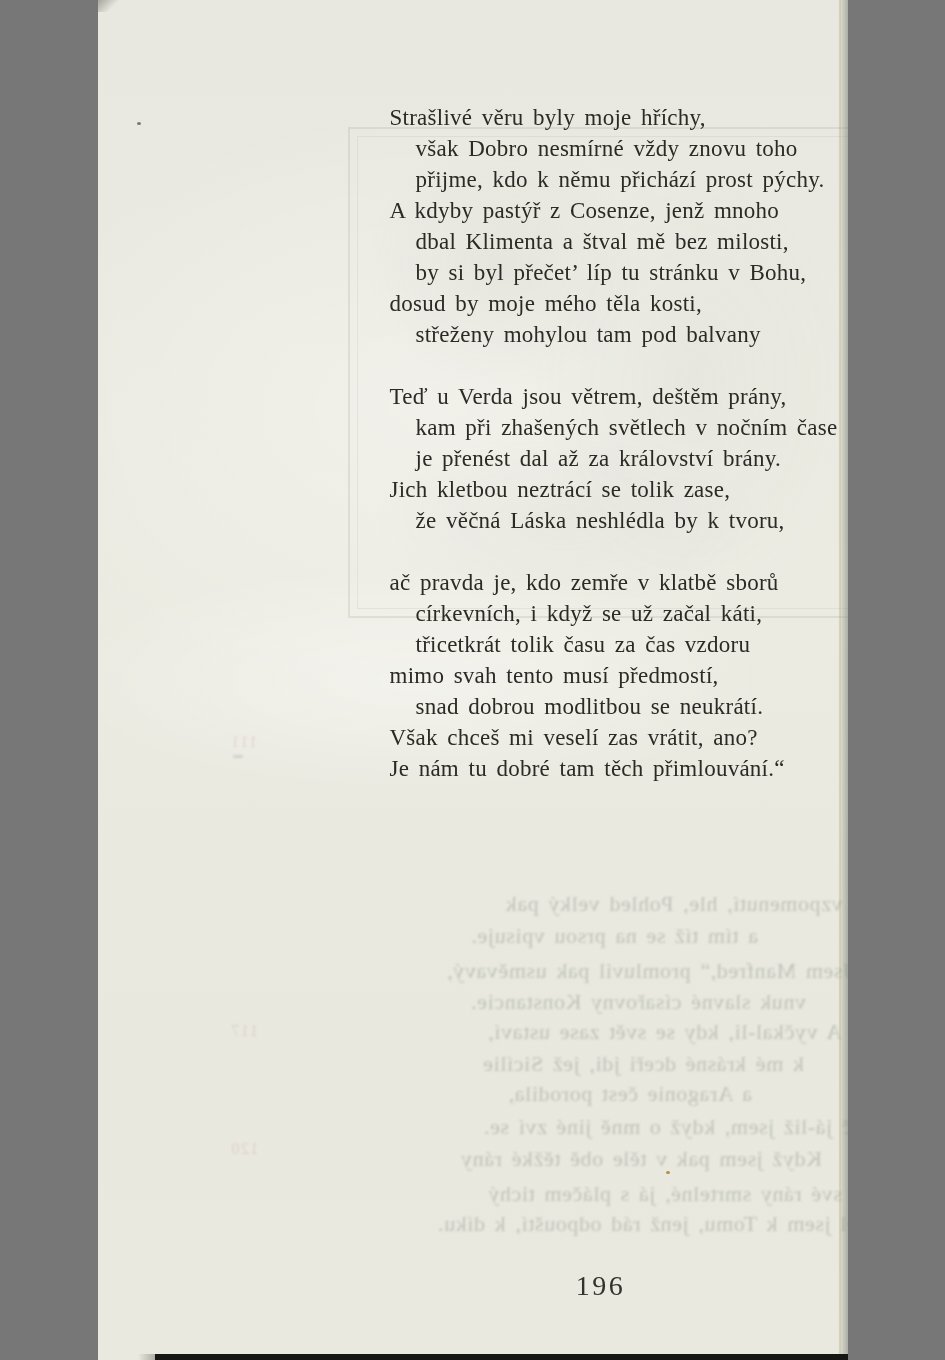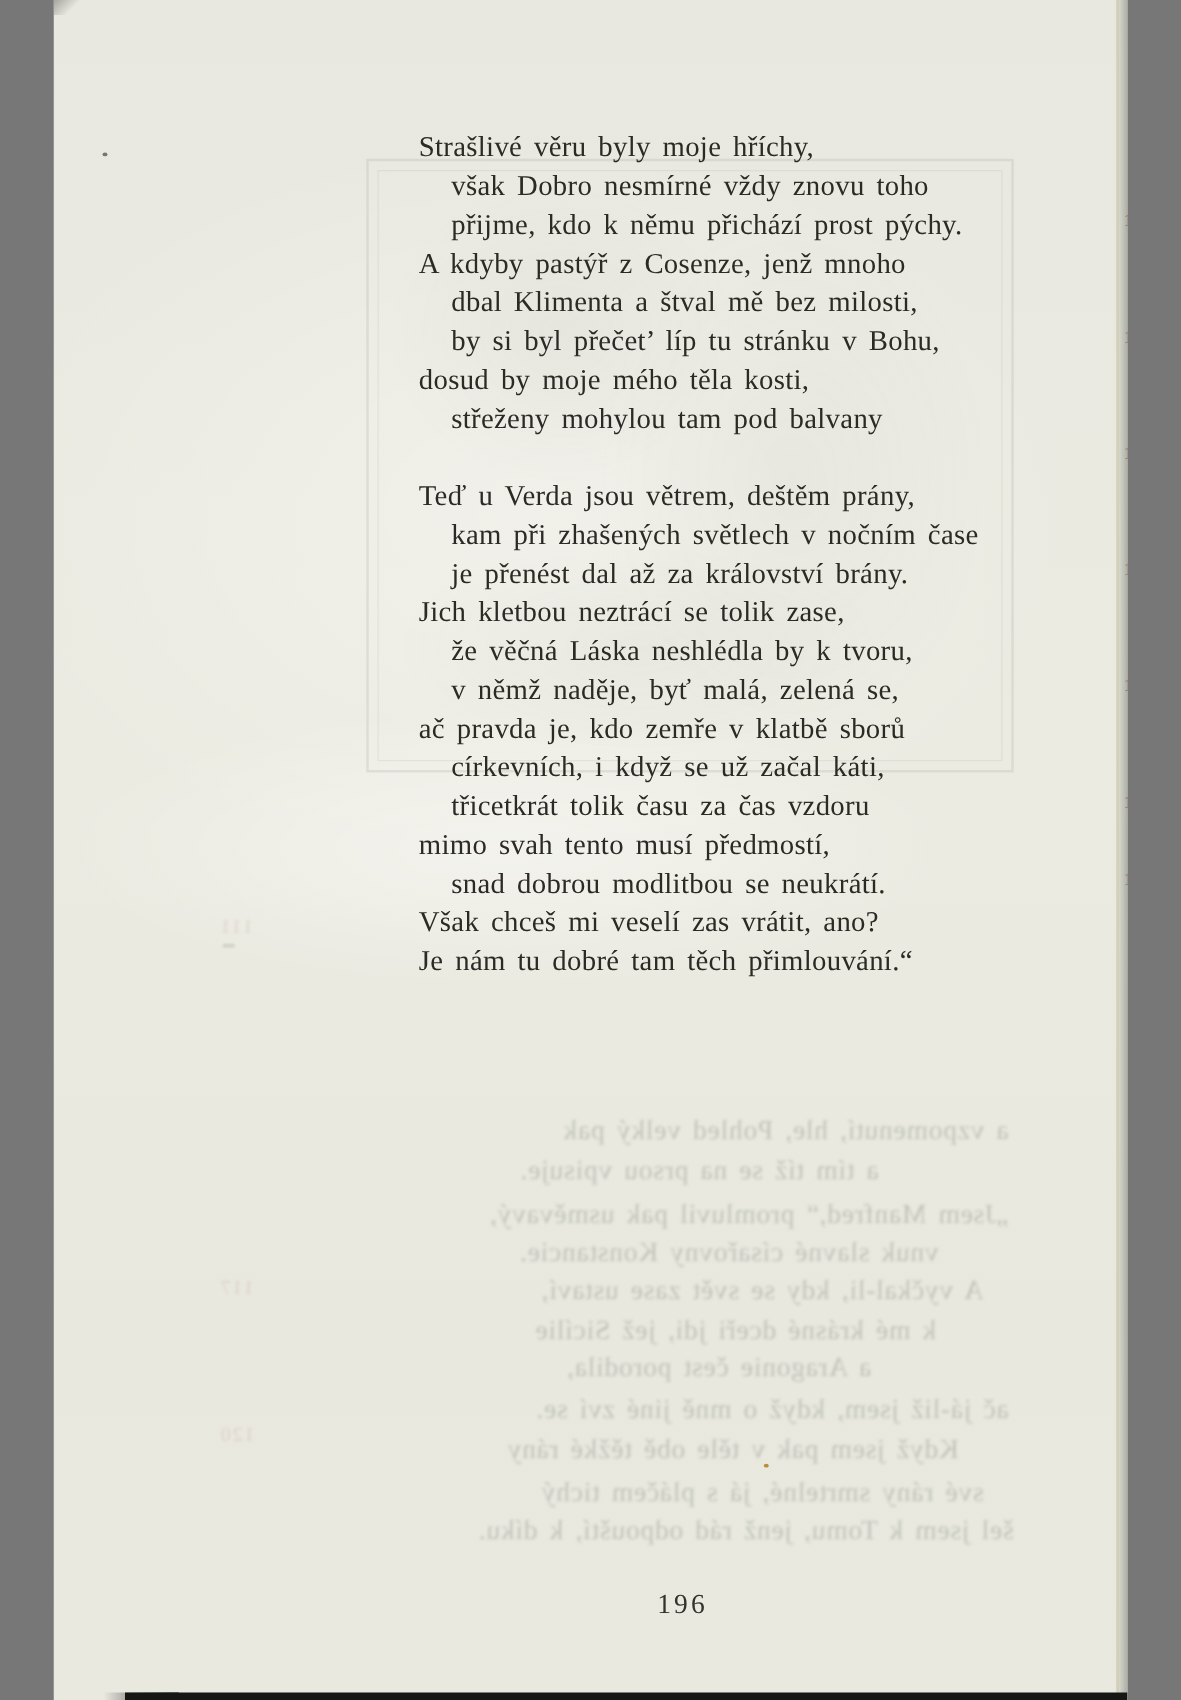--- a/index.html
+++ b/index.html
@@ -1,18 +1,18 @@
 <!DOCTYPE html>
 <html><head>
 <meta charset="utf-8">
 <style>
   html,body{margin:0;padding:0;background:#777;}
   .page{
     position:relative;
-    width:859px;height:1360px;
+    width:750px;height:1360px;
     margin:0 auto;
     overflow:hidden;
     font-family:"Liberation Serif","DejaVu Serif",serif;
     background:
       radial-gradient(ellipse 620px 420px at 44% 30%, rgba(255,255,255,0.30), rgba(255,255,255,0) 72%),
       radial-gradient(ellipse 480px 150px at 42% 50%, rgba(255,255,255,0.38), rgba(255,255,255,0) 75%),
       linear-gradient(180deg,#e9e8e0 0%,#ecebe2 45%,#e9e8df 78%,#eae9e0 100%);
   }
 
   
@@ -28,21 +28,21 @@
     position:absolute;left:564px;top:7px;
     font-size:14px;line-height:1;
     letter-spacing:1.8px;
     color:var(--accent,#9e4737);
     font-variant-numeric:oldstyle-nums;
   }
 
   
   .page-number{
     position:absolute;left:503px;top:1270px;transform:translateX(-50%);
-    font-size:22px;letter-spacing:2.5px;
+    font-size:28px;letter-spacing:2.5px;
     color:var(--pgink,#34322c);
     font-variant-numeric:oldstyle-nums;
   }
 
   
   .ghost-frame{
     position:absolute;left:250px;top:127px;width:514px;height:487px;
     border:2px solid rgba(128,140,130,0.17);
     background:
       radial-gradient(closest-side at 30% 28%, rgba(128,142,132,0.07), rgba(128,142,132,0) 90%),
@@ -161,21 +161,20 @@
   </div>
       <div class="line">
     <span class="line-text">Jich kletbou neztrácí se tolik zase,</span>
     
   </div>
       <div class="line indent">
     <span class="line-text">že věčná Láska neshlédla by k tvoru,</span>
     
   </div>
       <div class="line indent">
-    <span class="line-text">v němž naděje, byť malá, zelená se,</span>
     <span class="line-num">135</span>
   </div>
       <div class="line">
     <span class="line-text">ač pravda je, kdo zemře v klatbě sborů</span>
     
   </div>
       <div class="line indent">
     <span class="line-text">církevních, i když se už začal káti,</span>
     
   </div>

